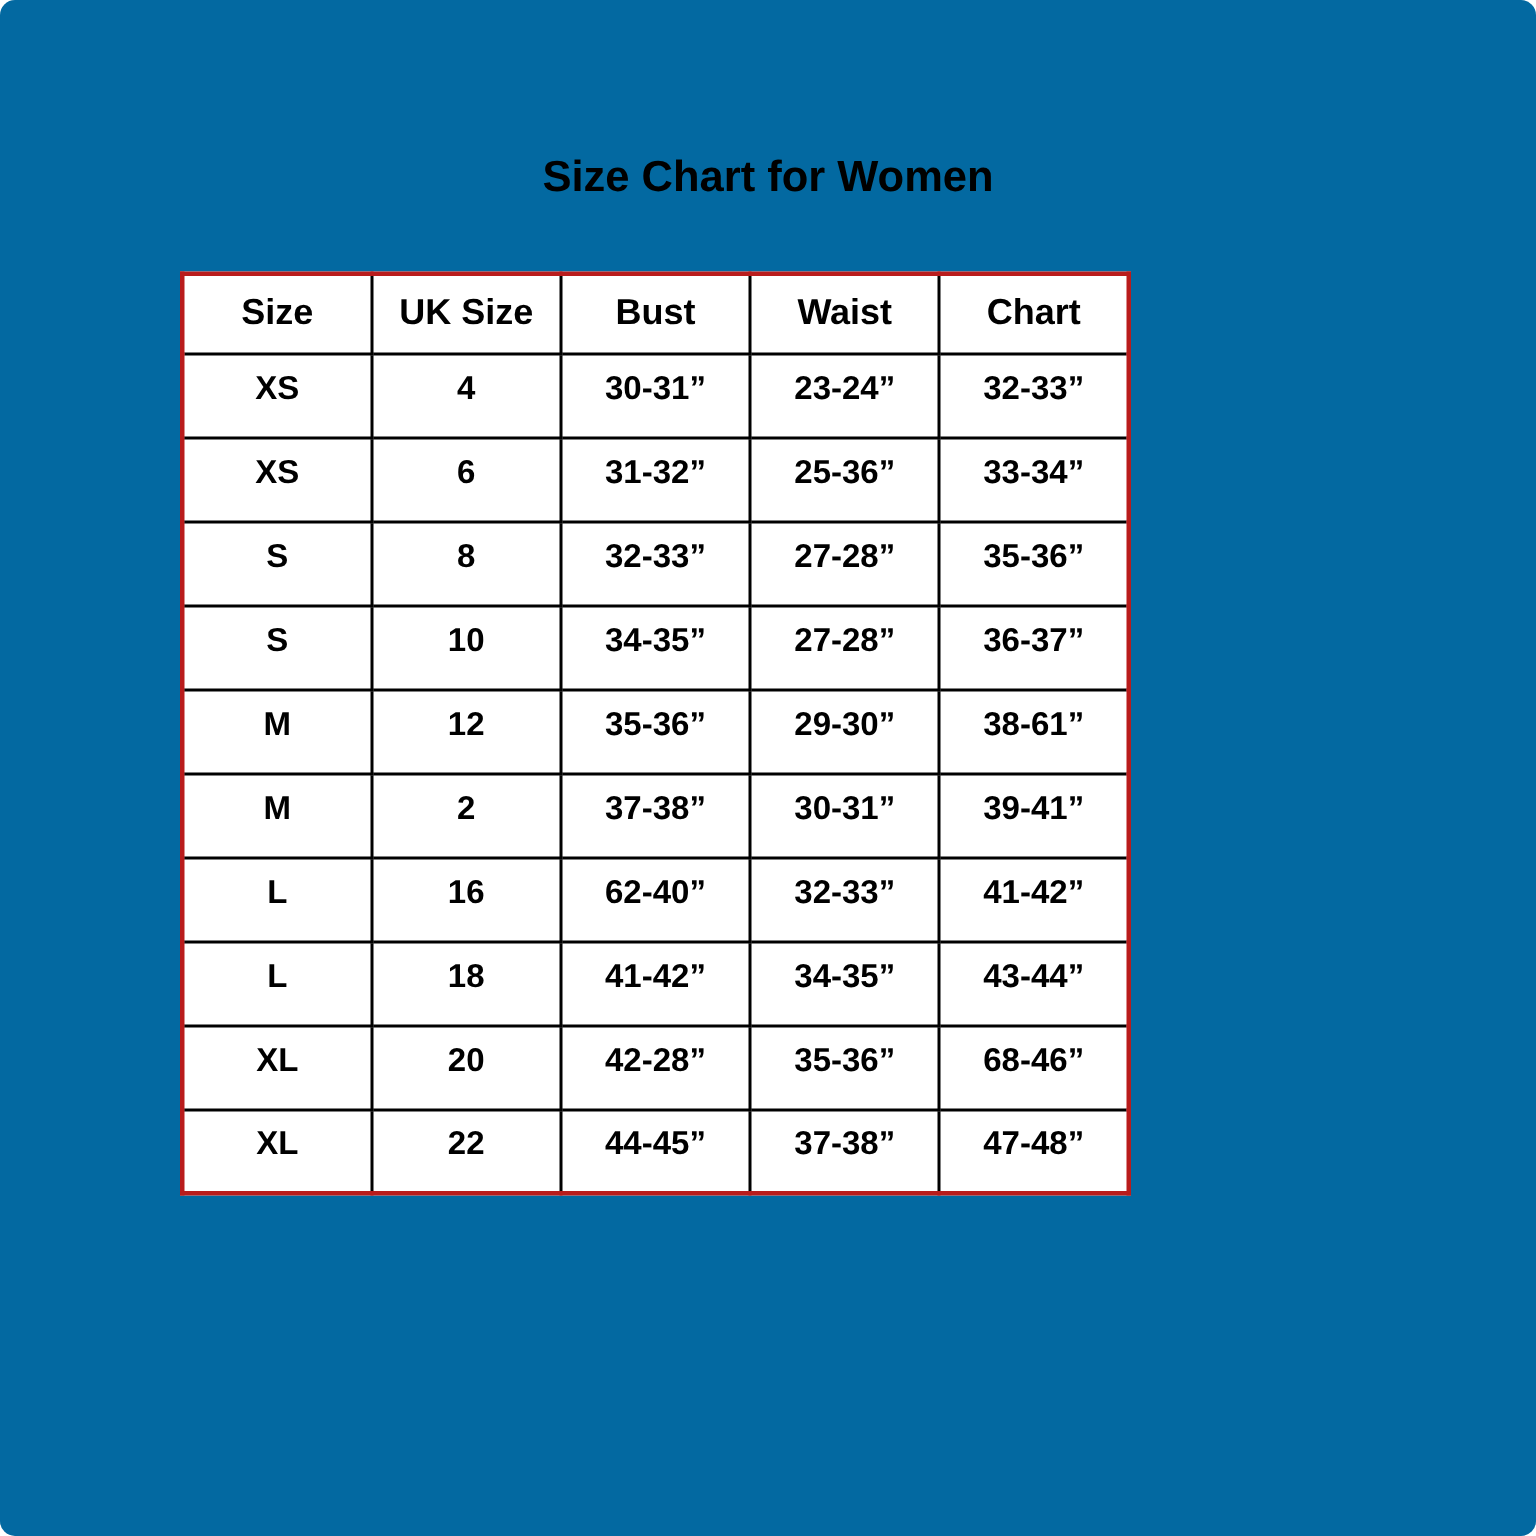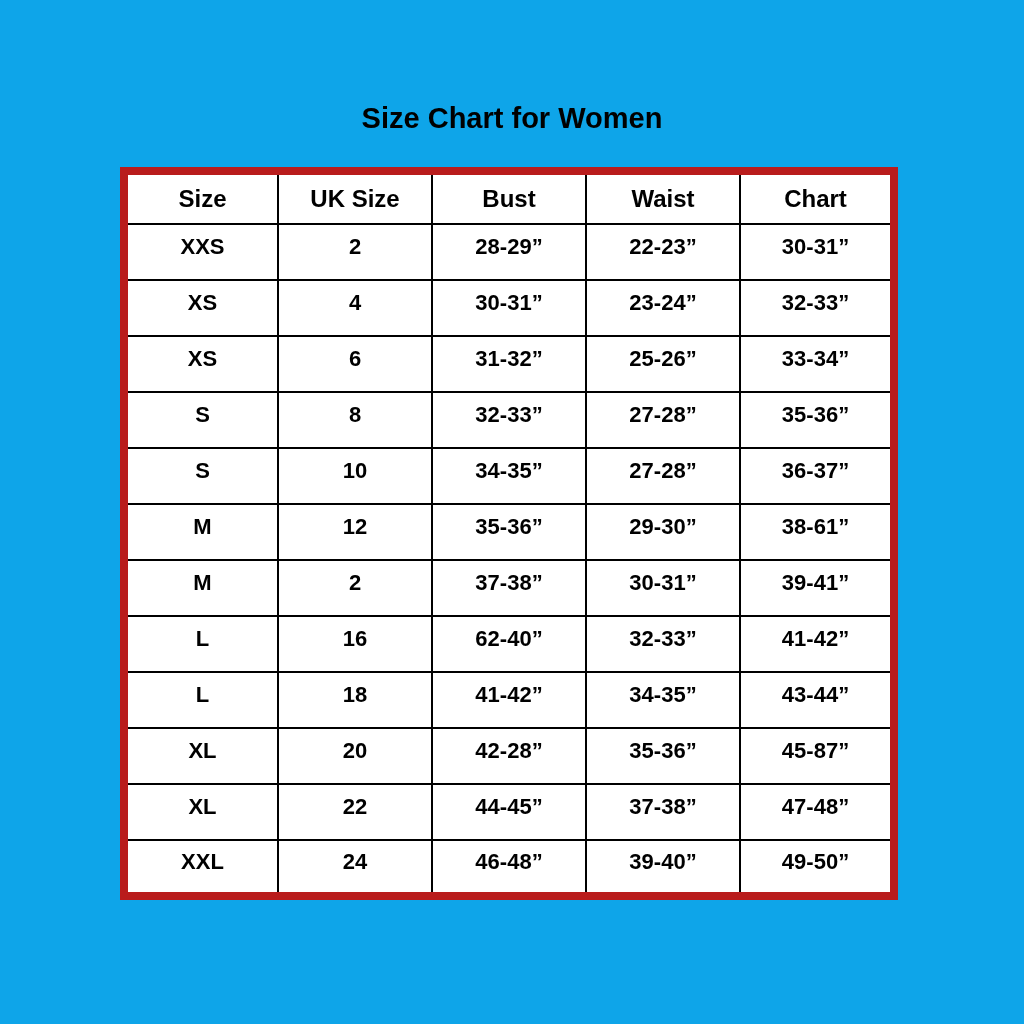--- a/index.html
+++ b/index.html
@@ -3,37 +3,37 @@
 <meta charset="utf-8">
 <style>
   * { margin: 0; padding: 0; box-sizing: border-box; }
   html, body {
     width: 1024px; height: 1024px;
     background: #ffffff;
     font-family: "Liberation Sans", "DejaVu Sans", sans-serif;
     color: #000000;
     overflow: hidden;
   }
-  .page { position: relative; width: 1024px; height: 1024px; background: #0ea5e9; }
+  .page { position: relative; width: 1024px; height: 1024px; background: #0369a1; border-radius: 10px; }
   .title {
     position: absolute;
     top: 102px; left: 0; width: 1024px;
     text-align: center;
     font-size: 29px;
     font-weight: bold;
     letter-spacing: 0px;
     color: #000;
   }
   table.size-chart {
     position: absolute;
-    left: 120px; top: 167px;
-    width: 778px;
+    left: 120px; top: 181px;
+    width: 634px;
     border-collapse: collapse;
     table-layout: fixed;
-    border: 8px solid #b91c1c;
+    border: 3px solid #b91c1c;
     background: #fff;
   }
   table.size-chart col { width: 20%; }
   table.size-chart th, table.size-chart td {
     border: 2px solid #000;
     text-align: center;
     font-weight: bold;
     overflow: hidden;
     white-space: nowrap;
   }
@@ -68,38 +68,31 @@
       <tr>
         <th>Size</th>
         <th>UK Size</th>
         <th>Bust</th>
         <th>Waist</th>
         <th>Chart</th>
       </tr>
     </thead>
     <tbody id="table-body">
         <tr>
-          <td>XXS</td>
-          <td>2</td>
-          <td>28-29”</td>
-          <td>22-23”</td>
-          <td>30-31”</td>
-        </tr>
-        <tr>
           <td>XS</td>
           <td>4</td>
           <td>30-31”</td>
           <td>23-24”</td>
           <td>32-33”</td>
         </tr>
         <tr>
           <td>XS</td>
           <td>6</td>
           <td>31-32”</td>
-          <td>25-26”</td>
+          <td>25-36”</td>
           <td>33-34”</td>
         </tr>
         <tr>
           <td>S</td>
           <td>8</td>
           <td>32-33”</td>
           <td>27-28”</td>
           <td>35-36”</td>
         </tr>
         <tr>
@@ -135,32 +128,25 @@
           <td>18</td>
           <td>41-42”</td>
           <td>34-35”</td>
           <td>43-44”</td>
         </tr>
         <tr>
           <td>XL</td>
           <td>20</td>
           <td>42-28”</td>
           <td>35-36”</td>
-          <td>45-87”</td>
+          <td>68-46”</td>
         </tr>
         <tr>
           <td>XL</td>
           <td>22</td>
           <td>44-45”</td>
           <td>37-38”</td>
           <td>47-48”</td>
         </tr>
-        <tr>
-          <td>XXL</td>
-          <td>24</td>
-          <td>46-48”</td>
-          <td>39-40”</td>
-          <td>49-50”</td>
-        </tr>
       </tbody>
   </table>
 
 </div>
 
 </body></html>

